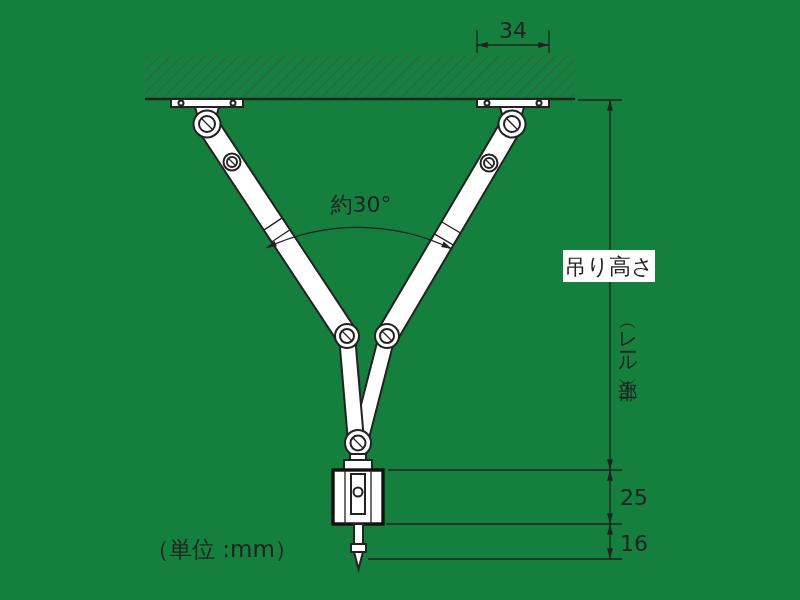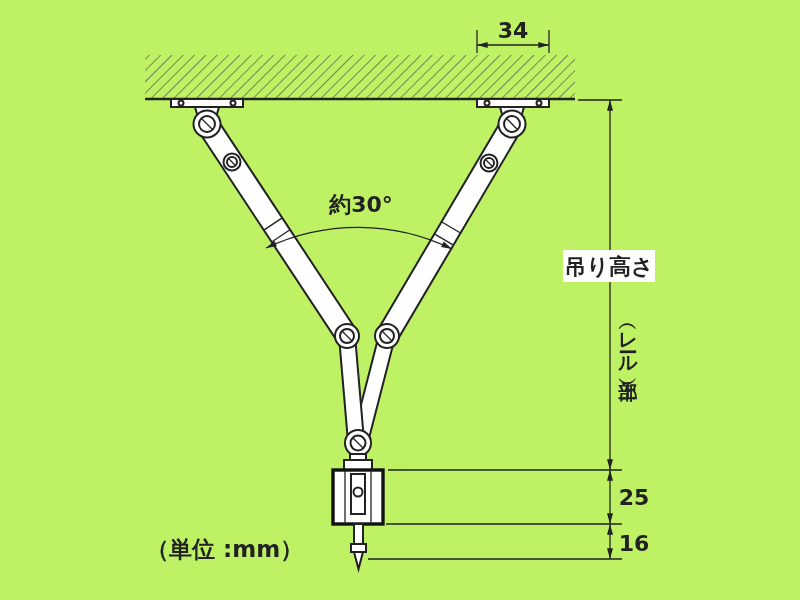--- a/index.html
+++ b/index.html
@@ -1,18 +1,18 @@
 <!DOCTYPE html>
 <html><head>
 <meta charset="utf-8">
 <style>
   html,body{margin:0;padding:0;background:#fff;}
   .stage{
-    position:relative;width:800px;height:600px;background:#bef264;
-    font-family:"DejaVu Sans","Liberation Sans",sans-serif;overflow:hidden;font-weight:bold;
+    position:relative;width:800px;height:600px;background:#15803d;
+    font-family:"DejaVu Sans","Liberation Sans",sans-serif;overflow:hidden;
   }
   svg{display:block;}
   svg text{fill:#222;font-family:"DejaVu Sans","Liberation Sans",sans-serif;}
   .dim-text{font-size:22px;}
   .unit-text{font-size:23px;}
   .outline{fill:#ffffff;stroke:#222;stroke-width:2;}
   .thin{stroke:#222;stroke-width:1.3;fill:none;}
   .bold{fill:#ffffff;stroke:#111;stroke-width:3.4;}
   .vlabel{
     position:absolute;left:619px;top:318px;

